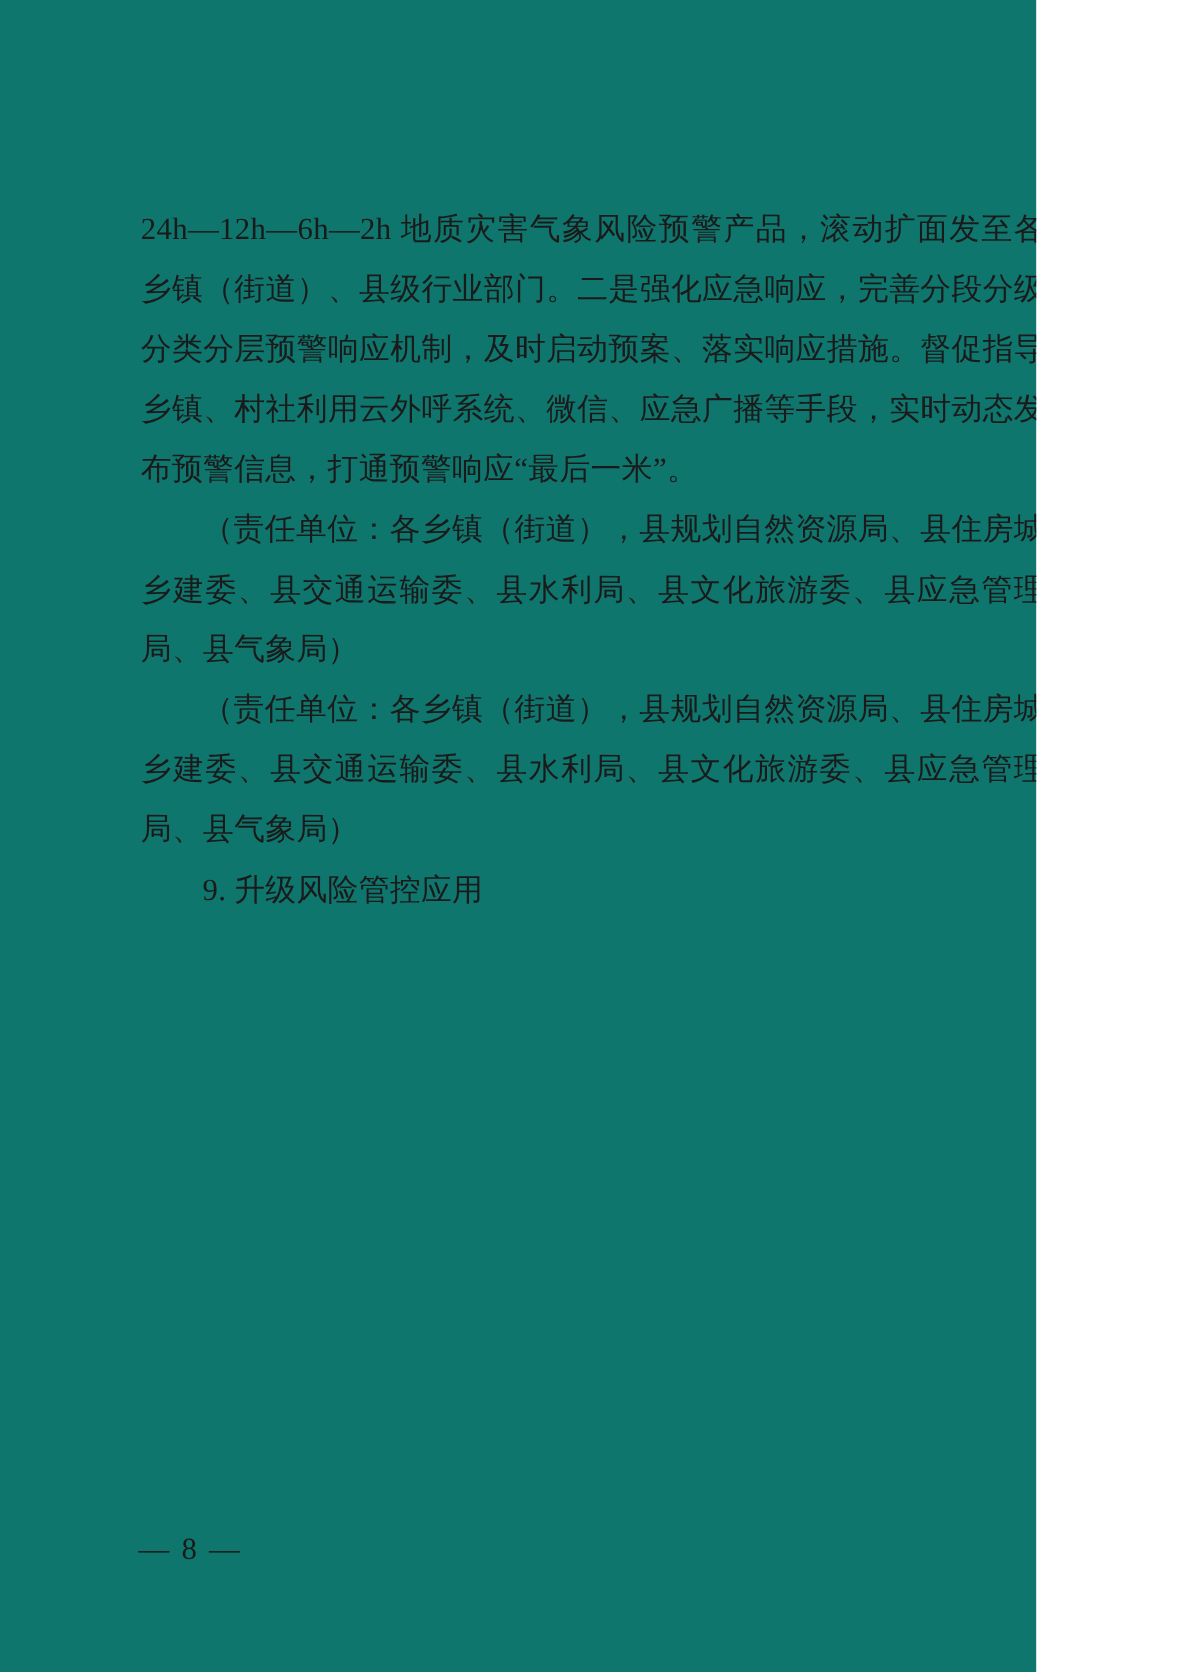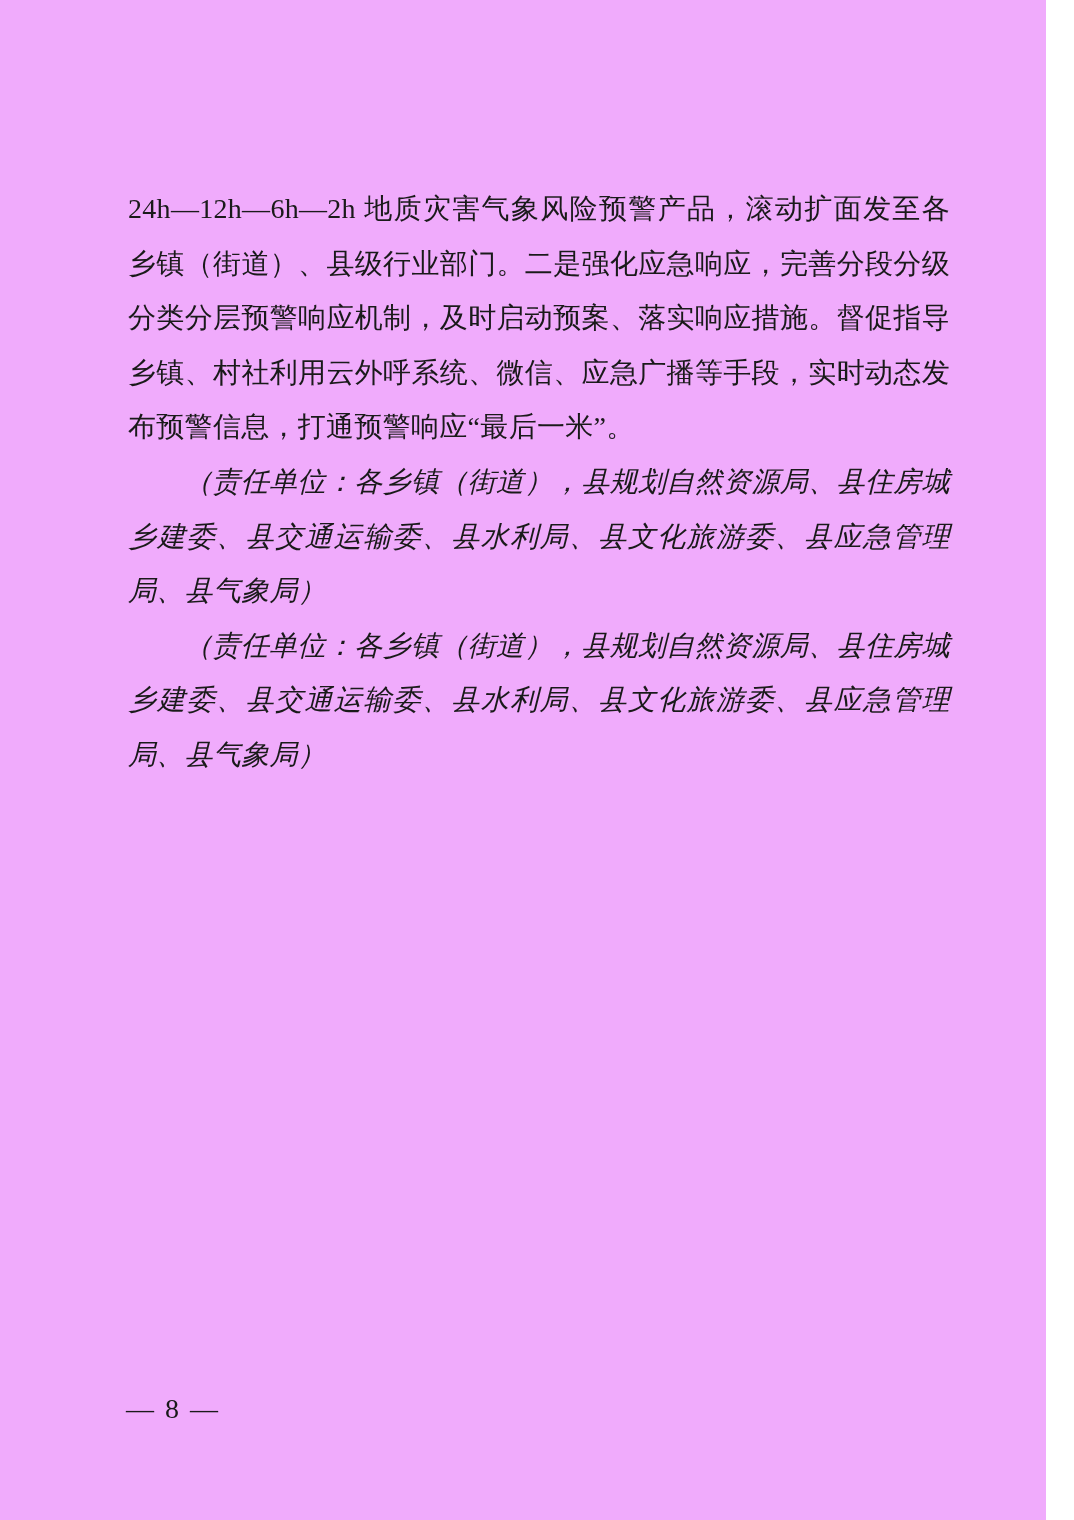--- a/index.html
+++ b/index.html
@@ -8,44 +8,43 @@
     background: #ffffff;
   }
   body {
     width: 1074px;
     height: 1520px;
     font-family: "Liberation Serif", "DejaVu Serif", serif;
     color: #1a1a1a;
   }
   .page {
     position: relative;
-    width: 1046px;
+    width: 942px;
     height: 1520px;
-    background: #f0abfc;
+    background: #0f766e;
     overflow: hidden;
   }
   .content {
     position: absolute;
     left: 128px;
     top: 182px;
     width: 822px;
   }
   p.doc-par {
     margin: 0;
     font-size: 28px;
     line-height: 54.6px;
     text-align: justify;
     text-align-last: left;
     text-justify: inter-character;
     letter-spacing: 0.3px;
     word-break: break-all;
   }
   p.indent {
     text-indent: 2em;
-    font-style: italic;
   }
   .footer {
     position: absolute;
     left: 126px;
     top: 1392px;
     font-size: 28px;
     line-height: 34px;
     letter-spacing: 2px;
     white-space: pre;
   }
@@ -58,18 +57,19 @@
   <div class="content">
 
     <p class="doc-par">24h—12h—6h—2h 地质灾害气象风险预警产品，滚动扩面发至各乡镇（街道）、县级行业部门。二是强化应急响应，完善分段分级分类分层预警响应机制，及时启动预案、落实响应措施。督促指导乡镇、村社利用云外呼系统、微信、应急广播等手段，实时动态发布预警信息，打通预警响应“最后一米”。</p>
 
     <p class="doc-par indent">（责任单位：各乡镇（街道），县规划自然资源局、县住房城乡建委、县交通运输委、县水利局、县文化旅游委、县应急管理局、县气象局）</p>
 
 
 
     <p class="doc-par indent">（责任单位：各乡镇（街道），县规划自然资源局、县住房城乡建委、县交通运输委、县水利局、县文化旅游委、县应急管理局、县气象局）</p>
 
+    <p class="doc-par indent">9. 升级风险管控应用</p>
 
   </div>
 
   <div class="footer">— 8 —</div>
 
 </div>
 
 </body></html>

